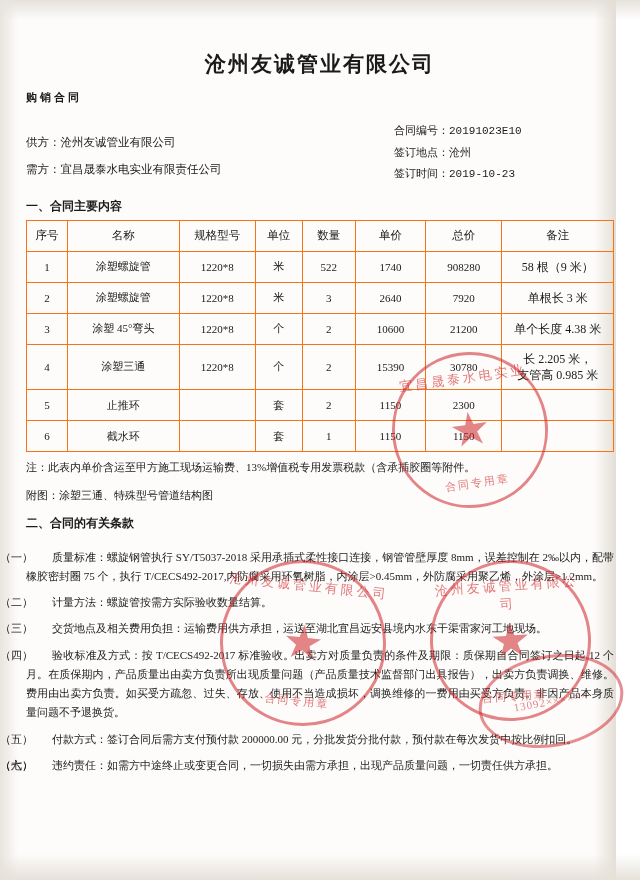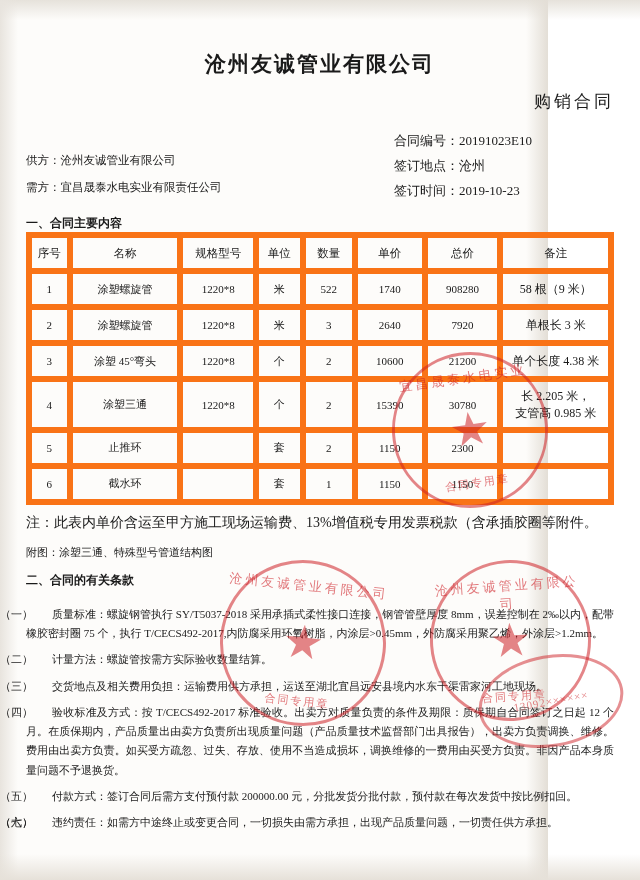--- a/index.html
+++ b/index.html
@@ -11,21 +11,21 @@
     width: 640px;
     height: 880px;
     position: relative;
     font-family: "Liberation Serif", serif;
     color: #1a1a1a;
     overflow: hidden;
   }
   .page {
     position: absolute;
     left: 0; top: 0;
-    width: 548px; height: 880px;
+    width: 616px; height: 880px;
     background: #fdfcfa;
   }
   
   .paper-edge-left {
     position: absolute; left: 0; top: 0; width: 18px; height: 880px;
     background: linear-gradient(to right, #e8e4de, rgba(255,255,255,0));
     pointer-events: none;
   }
   .paper-edge-right {
     position: absolute; right: 0; top: 0; width: 22px; height: 880px;
@@ -50,56 +50,57 @@
   }
 
   .company-title {
     text-align: center;
     font-size: 21px;
     font-weight: bold;
     letter-spacing: 2px;
     margin-top: 16px;
   }
   .doc-title {
-    text-align: right;
-    font-size: 17px;
-    font-weight: normal;
+    text-align: left;
+    font-size: 11px;
+    font-weight: bold;
     letter-spacing: 3px;
     margin-top: 12px;
   }
 
   .parties {
     margin-top: 18px;
     position: relative;
     font-size: 11.5px;
     line-height: 1.6;
   }
   .party-row {
     display: flex;
     justify-content: space-between;
     align-items: flex-end;
   }
   .party-left { width: 330px; }
-  .party-right { width: 220px; font-size: 13px; padding-left: 8px;}
+  .party-right { width: 220px; font-size: 11px; padding-left: 8px; font-family: Liberation Mono, monospace;}
   .party-right div { margin-bottom: 4px; }
   .party-left div { margin-bottom: 9px; }
 
   .section-head {
     font-size: 12px;
     font-weight: bold;
     margin-top: 10px;
+    margin-bottom: 5px;
   }
 
   table.maintable {
     border-collapse: collapse;
     width: 100%;
     font-size: 11px;
   }
   table.maintable th, table.maintable td {
-    border: 6px solid #f97316;
+    border: 1px solid #f97316;
     text-align: center;
     padding: 6px 2px;
     height: 18px;
   }
   table.maintable th {
     font-weight: normal;
     font-size: 11.5px;
   }
   .col-seq { width: 7%; }
   .col-name { width: 19%; }
@@ -107,21 +108,21 @@
   .col-unit { width: 8%; }
   .col-qty { width: 9%; }
   .col-price { width: 12%; }
   .col-total { width: 13%; }
   .col-note { width: 19%; }
 
   .td-note-small { font-size: 12px; line-height: 1.35; }
   .total-label { letter-spacing: 1px; }
 
   .note-line {
-    font-size: 14px;
+    font-size: 11px;
     margin-top: 7px;
     line-height: 1.5;
   }
   .attach-line {
     font-size: 11px;
     margin-top: 12px;
   }
   .clause-head {
     font-size: 12px;
     font-weight: bold;

